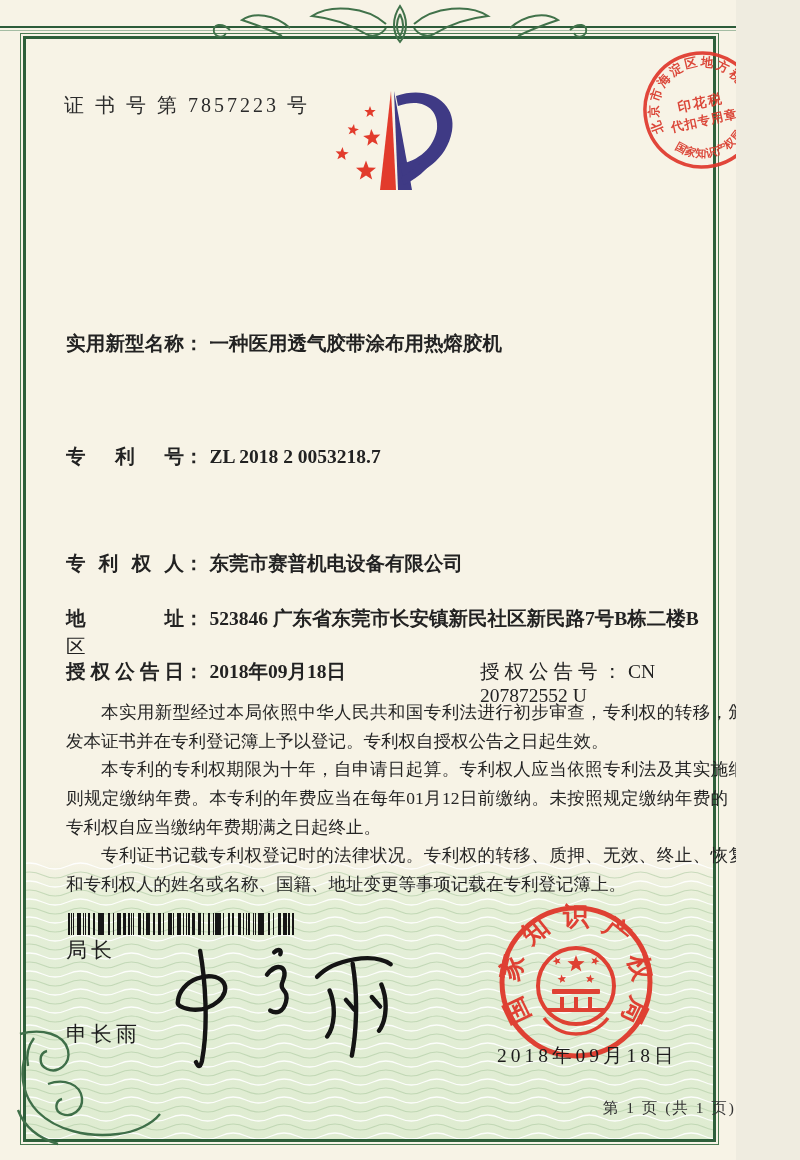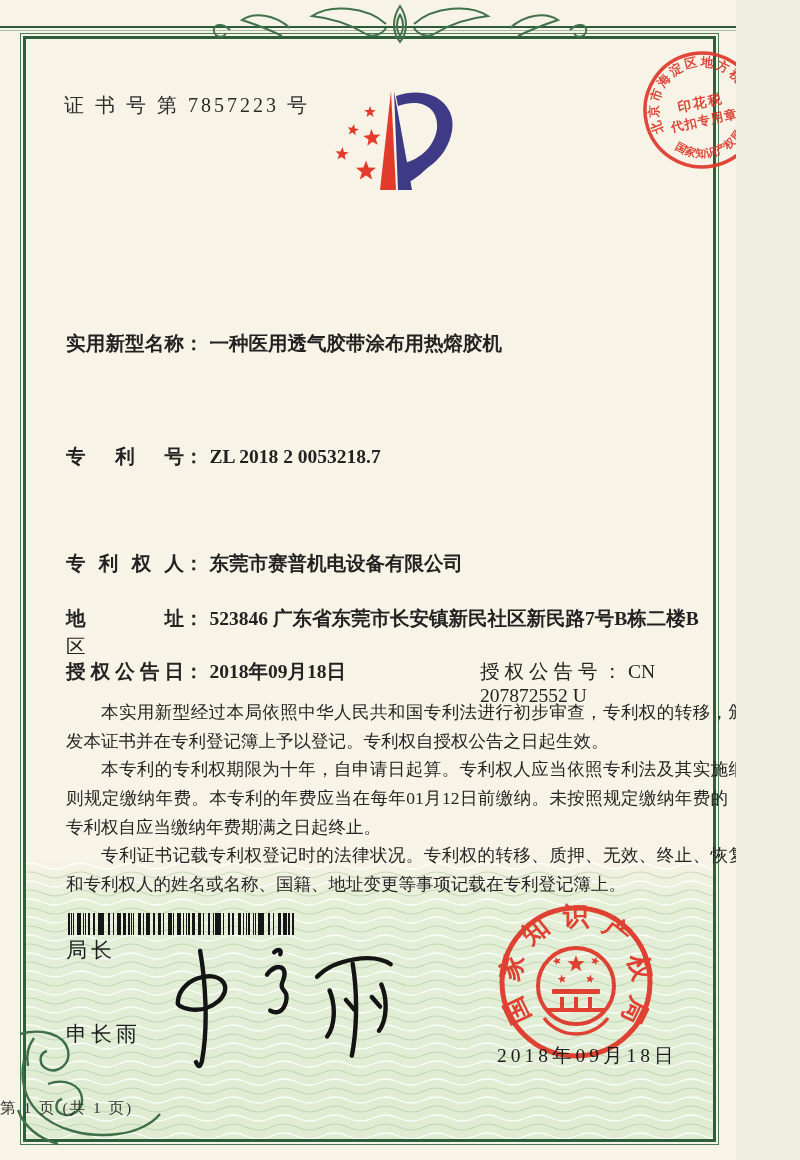--- a/index.html
+++ b/index.html
@@ -46,21 +46,21 @@
     background-image:
       repeating-linear-gradient(90deg,#161616 0 2px,transparent 2px 5px,#161616 5px 6px,transparent 6px 10px,#161616 10px 13px,transparent 13px 15px,#161616 15px 16px,transparent 16px 20px),
       repeating-linear-gradient(90deg,transparent 0 3px,#161616 3px 4px,transparent 4px 9px,#161616 9px 12px,transparent 12px 17px,#161616 17px 18px,transparent 18px 23px);}
   .director-title{position:absolute;left:66px;top:936px;font-size:21px;letter-spacing:4px;color:#1d1d1d;z-index:2;}
   .director-name{position:absolute;left:66px;top:1020px;font-size:21px;letter-spacing:4px;color:#1d1d1d;z-index:2;}
   #signature{position:absolute;left:150px;top:936px;z-index:3;transform:rotate(-2deg);}
   #signature path{fill:none;stroke:#141414;stroke-width:4.4;stroke-linecap:round;}
   #seal{position:absolute;left:486px;top:890px;z-index:3;opacity:.95;}
   #seal text{fill:#df382b;font-weight:bold;font-family:"Liberation Serif",serif;}
   .seal-date{position:absolute;left:497px;top:1042px;font-size:19.5px;letter-spacing:4px;color:#1c1c1c;z-index:4;}
-  .page-info{position:absolute;left:0;right:0;top:1098px;text-align:left;font-size:15.5px;letter-spacing:2px;color:#333;z-index:2;}
+  .page-info{position:absolute;left:0;right:0;top:1098px;text-align:right;font-size:15.5px;letter-spacing:2px;color:#333;z-index:2;}
 </style>
 </head>
 <body>
 
 <div id="paper">
 
   <div class="topline"></div>
   <div class="topline2"></div>
   <svg id="top-ornament" width="460" height="46" viewBox="0 0 460 46">
     <g fill="none" stroke="#41724a" stroke-width="2">

